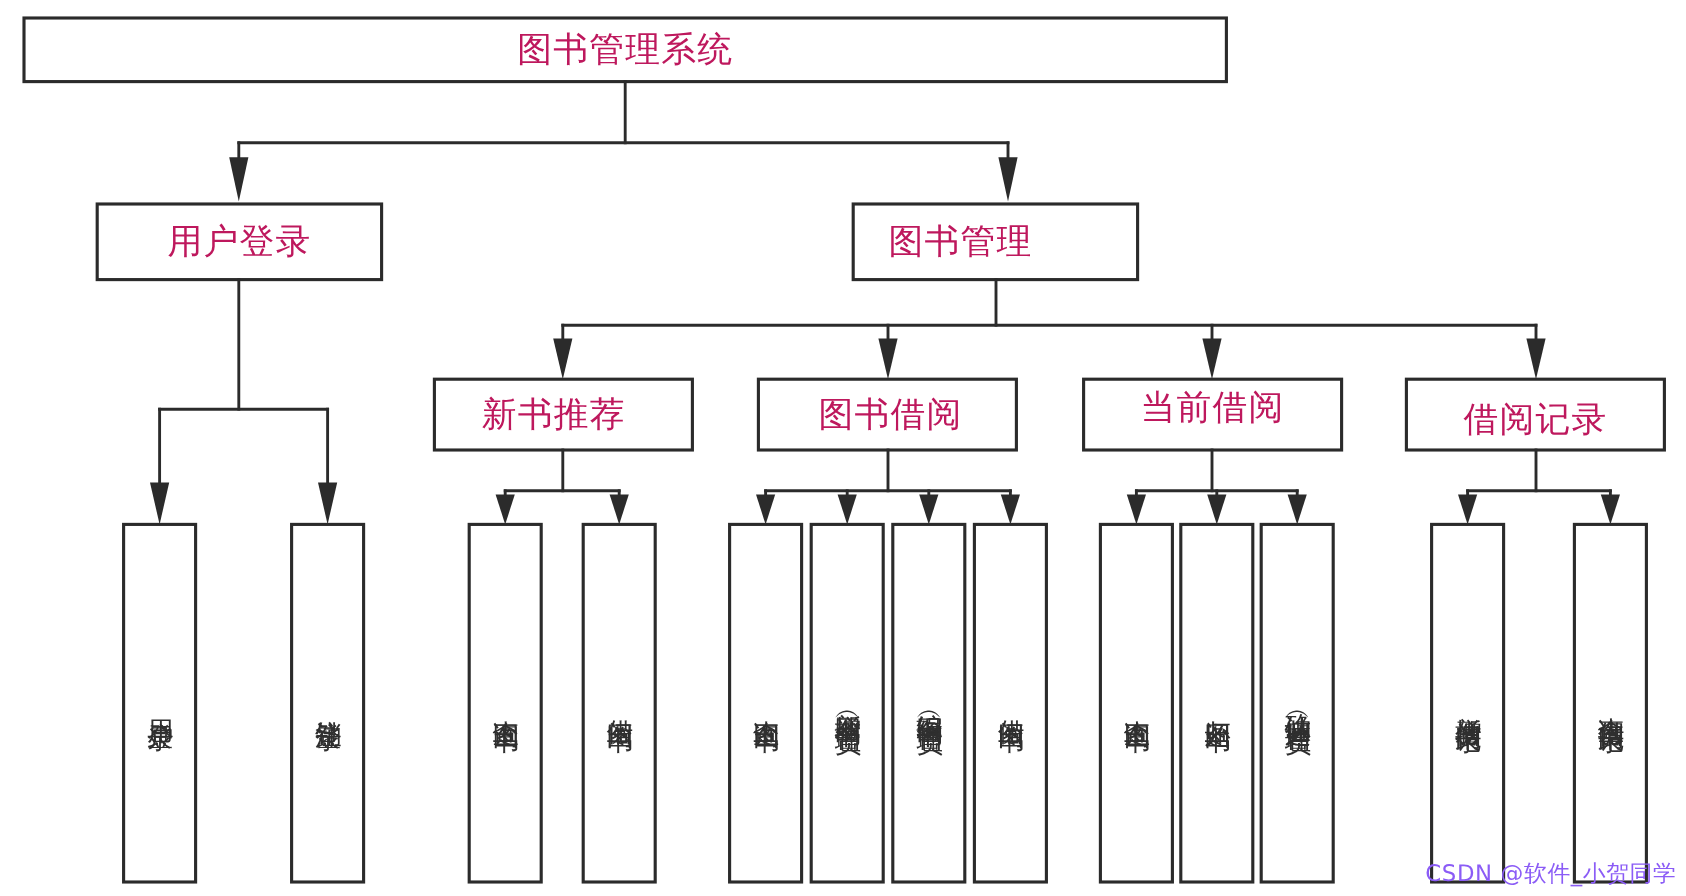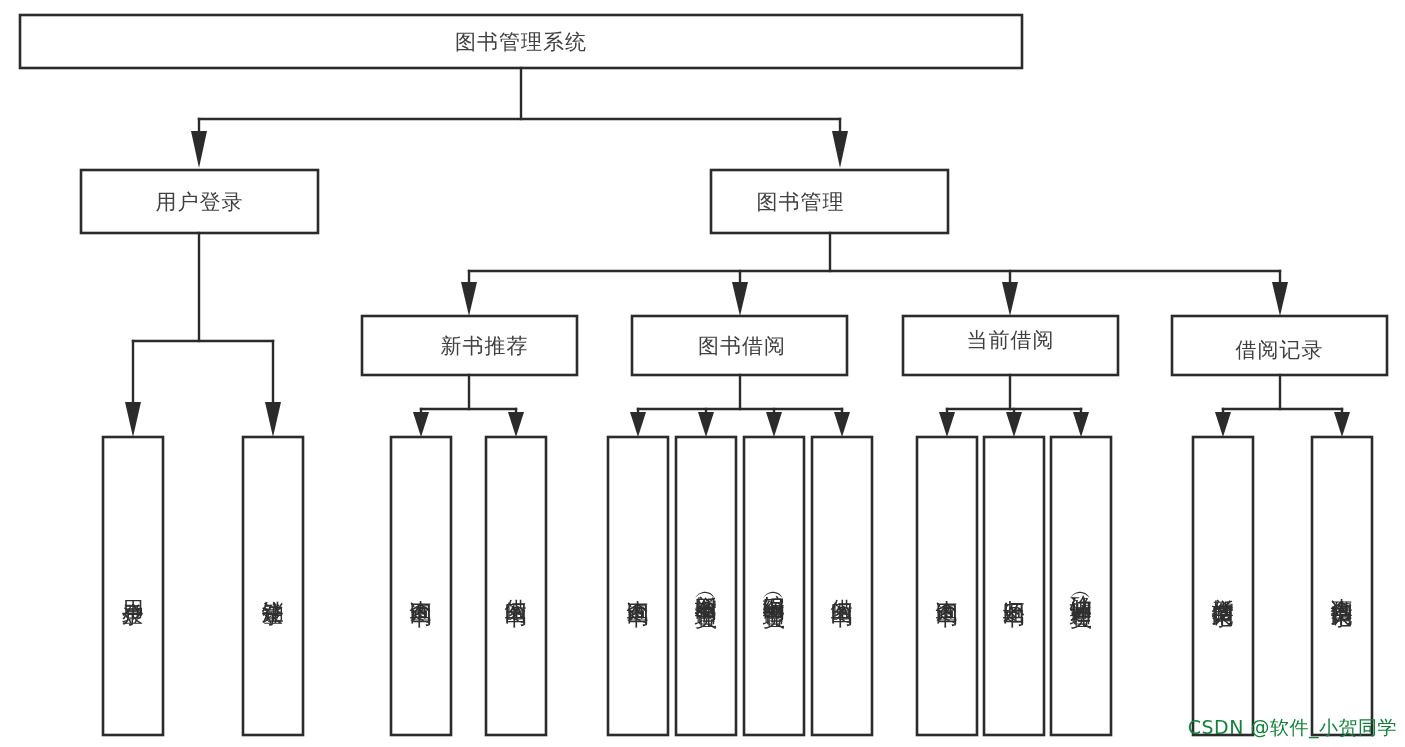--- a/index.html
+++ b/index.html
@@ -11,22 +11,22 @@
   .arrow-head{fill:#2b2b2b;stroke:none;}
   .vtext-wrap{position:absolute;display:flex;align-items:center;justify-content:center;
               pointer-events:none;}
   .vtext{writing-mode:vertical-rl;text-orientation:upright;
          font-family:"DejaVu Sans","Liberation Sans",sans-serif;
          font-size:22px;line-height:1.06;letter-spacing:2px;color:#2f2f2f;
          white-space:nowrap;}
   .htext-wrap{position:absolute;display:flex;align-items:center;justify-content:center;
               pointer-events:none;}
   .htext{font-family:"DejaVu Sans","Liberation Sans",sans-serif;
-         font-size:21px;color:#404040;white-space:nowrap;letter-spacing:1px;}
-  .wm{position:absolute;right:8px;bottom:6px;color:#15803d;font-size:19px;
+         font-size:29px;color:#be185d;white-space:nowrap;letter-spacing:1px;}
+  .wm{position:absolute;right:8px;bottom:6px;color:#8b5cf6;font-size:19px;
       font-family:"DejaVu Sans","Liberation Sans",sans-serif;letter-spacing:.5px;}
 </style>
 </head>
 <body>
 
 <svg id="canvas" viewBox="0 0 1405 747" xmlns="http://www.w3.org/2000/svg">
   <defs>
     <g id="arrowdef"></g>
   </defs>
 
@@ -118,21 +118,21 @@
   <span class="htext">图书管理系统</span>
 </div>
 
 <div class="htext-wrap" style="left:81px;top:170px;width:237px;height:63px;">
   <span class="htext">用户登录</span>
 </div>
 <div class="htext-wrap" style="left:682px;top:170px;width:237px;height:63px;">
   <span class="htext">图书管理</span>
 </div>
 
-<div class="htext-wrap" style="left:366px;top:316px;width:237px;height:59px;">
+<div class="htext-wrap" style="left:343px;top:316px;width:237px;height:59px;">
   <span class="htext">新书推荐</span>
 </div>
 <div class="htext-wrap" style="left:632px;top:316px;width:220px;height:59px;">
   <span class="htext">图书借阅</span>
 </div>
 <div class="htext-wrap" style="left:903px;top:316px;width:215px;height:47px;">
   <span class="htext">当前借阅</span>
 </div>
 <div class="htext-wrap" style="left:1172px;top:316px;width:215px;height:67px;">
   <span class="htext">借阅记录</span>

